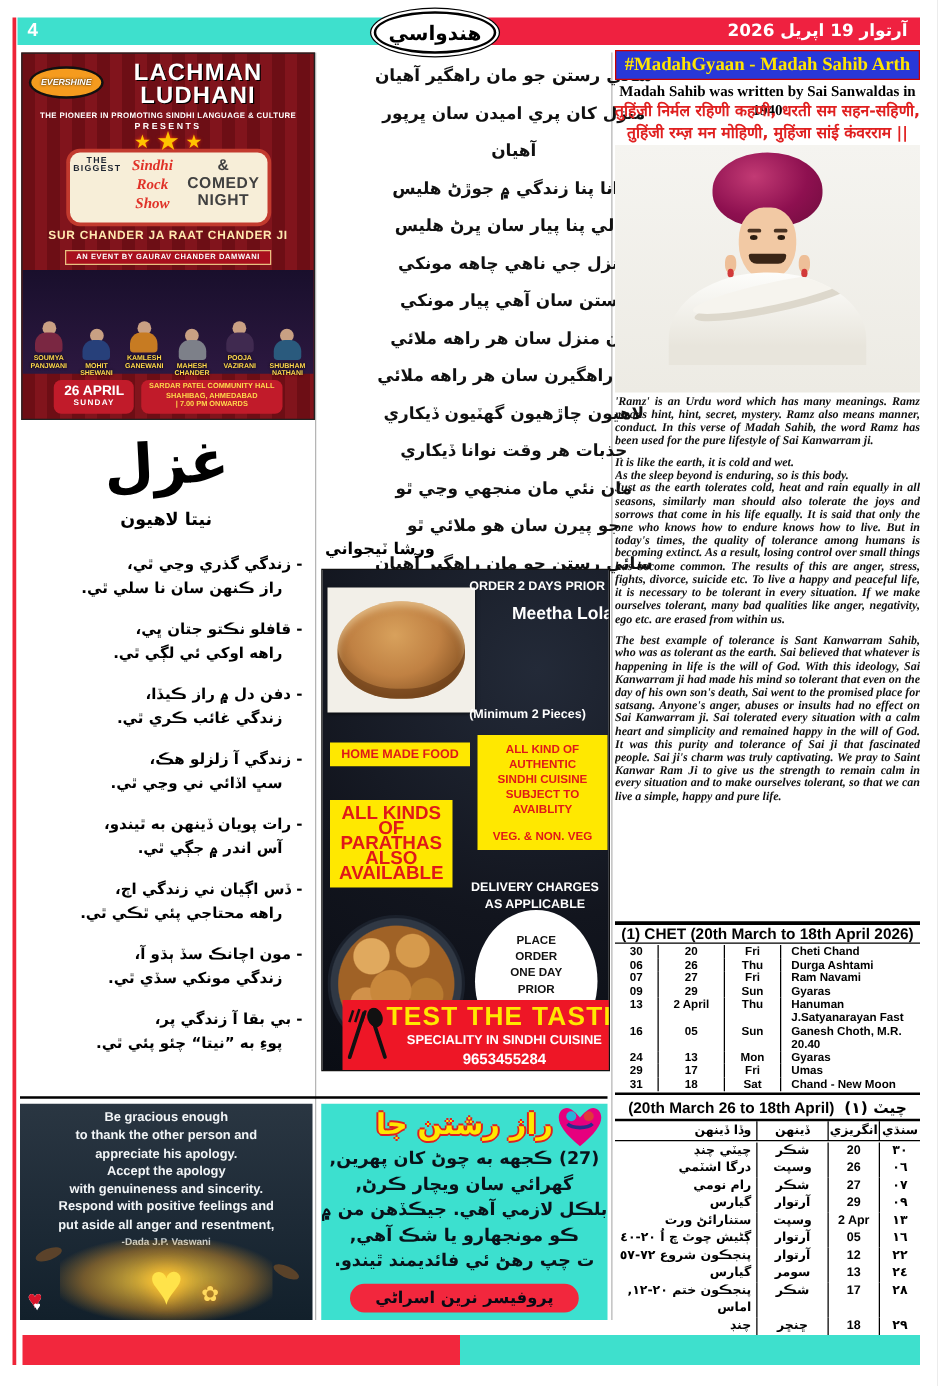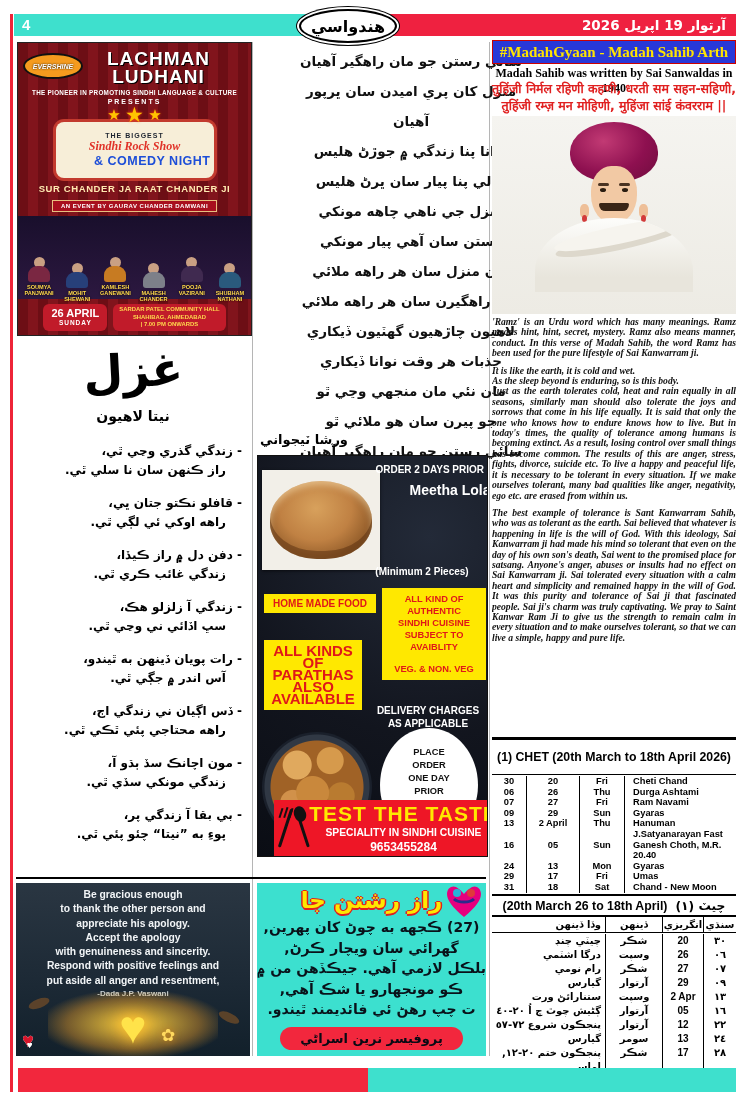--- a/index.html
+++ b/index.html
@@ -30,26 +30,26 @@
      border:2px solid #111;border-radius:50%;display:flex;align-items:center;justify-content:center;
      font-size:7px;font-style:italic;font-weight:bold;color:#fff;text-shadow:0 0 2px #000;}
   .ev-title{padding-top:7px;margin-left:48px;font-weight:bold;font-size:19px;line-height:18px;
      letter-spacing:1px;text-shadow:1px 1px 0 #000;}
   .ev-tagline{margin-top:3px;font-size:6.3px;font-weight:bold;letter-spacing:.3px;}
   .ev-presents{margin-top:2px;font-size:7px;font-weight:bold;letter-spacing:2px;}
   .ev-stars{height:18px;line-height:18px;}
   .star-ico{color:#ffc400;text-shadow:0 0 3px #ff3b00;font-size:15px;vertical-align:middle;}
   .star-ico.big{font-size:21px;}
   .marquee{margin:2px auto 0;width:152px;height:50px;background:#f7eed8;border-radius:5px;
-     box-shadow:0 0 0 3px #f7eed8,0 0 0 6px #c23a2e;display:flex;flex-direction:column;
+     box-shadow:0 0 0 3px #f7eed8,0 0 0 6px #c23a2e;display:flex;
      justify-content:center;}
   .mq-top{color:#1d2430;font-size:7px;font-weight:bold;letter-spacing:1px;}
   .mq-mid{color:#e03228;font-size:12px;font-weight:bold;font-style:italic;
      font-family:"Liberation Serif",serif;}
-  .mq-bot{color:#1d4ed8;font-size:12.5px;font-weight:bold;letter-spacing:.5px;text-align:right;}
+  .mq-bot{color:#404040;font-size:12.5px;font-weight:bold;letter-spacing:.5px;}
   .ev-show{margin-top:8px;color:#ffe9b0;font-weight:bold;font-size:9.5px;letter-spacing:.6px;}
   .ev-by{display:inline-block;margin-top:3px;background:#a8101e;color:#fff;font-size:6px;
      font-weight:bold;letter-spacing:.5px;padding:2px 8px;border:1px solid #e8c080;}
   .artists-strip{margin-top:4px;height:78px;background:linear-gradient(180deg,#190f2c,#2c1840);
      display:flex;justify-content:space-between;align-items:flex-end;padding:2px 3px 3px;}
   .artist{width:36px;display:flex;flex-direction:column;align-items:center;}
   .artist:nth-child(even){transform:translateY(6px);}
   .artist .head{width:11px;height:11px;border-radius:50%;background:#c9a083;}
   .artist .torso{width:22px;height:16px;border-radius:9px 9px 3px 3px;margin-top:-2px;background:#5a4a6a;}
   .artist:nth-child(1) .torso{background:#7a2742;}
@@ -182,21 +182,21 @@
      background:#f6f4ee;border-radius:50%;transform:rotate(-12deg);box-shadow:0 6px 0 #ddd8cc;}
   .madah-text{left:492px;top:317px;width:244px;height:418px;overflow:hidden;
      font-family:"Liberation Serif",serif;font-style:italic;font-weight:bold;font-size:9.6px;
      line-height:10.4px;text-align:justify;color:#101010;}
   .madah-text .gap{height:7px;}
 
   
   .tables{left:492px;top:737px;width:244px;}
   .trule{height:1.5px;background:#000;}
   .trule.thick{height:2.5px;}
-  .chet-title{font-size:12.3px;font-weight:bold;text-align:center;padding:10px 0;}
+  .chet-title{font-size:12.3px;font-weight:bold;text-align:center;padding:0 0;}
   .crow{display:flex;font-size:9.3px;font-weight:bold;line-height:10.6px;}
   .crow .c0{width:34px;text-align:center;border-right:1.5px solid #000;}
   .crow .c1{width:52px;text-align:center;border-right:1.5px solid #000;}
   .crow .c2{width:44px;text-align:center;border-right:1.5px solid #000;}
   .crow .c3{flex:1;padding-left:8px;}
   .month-title{display:flex;justify-content:center;gap:8px;align-items:center;padding:3px 0 2px;
      font-size:12.3px;font-weight:bold;}
   .month-title .sd{font-family:"DejaVu Sans",sans-serif;direction:rtl;}
   .stable{direction:rtl;font-family:"DejaVu Sans",sans-serif;}
   .srow{display:flex;font-size:10px;font-weight:bold;line-height:14px;}

